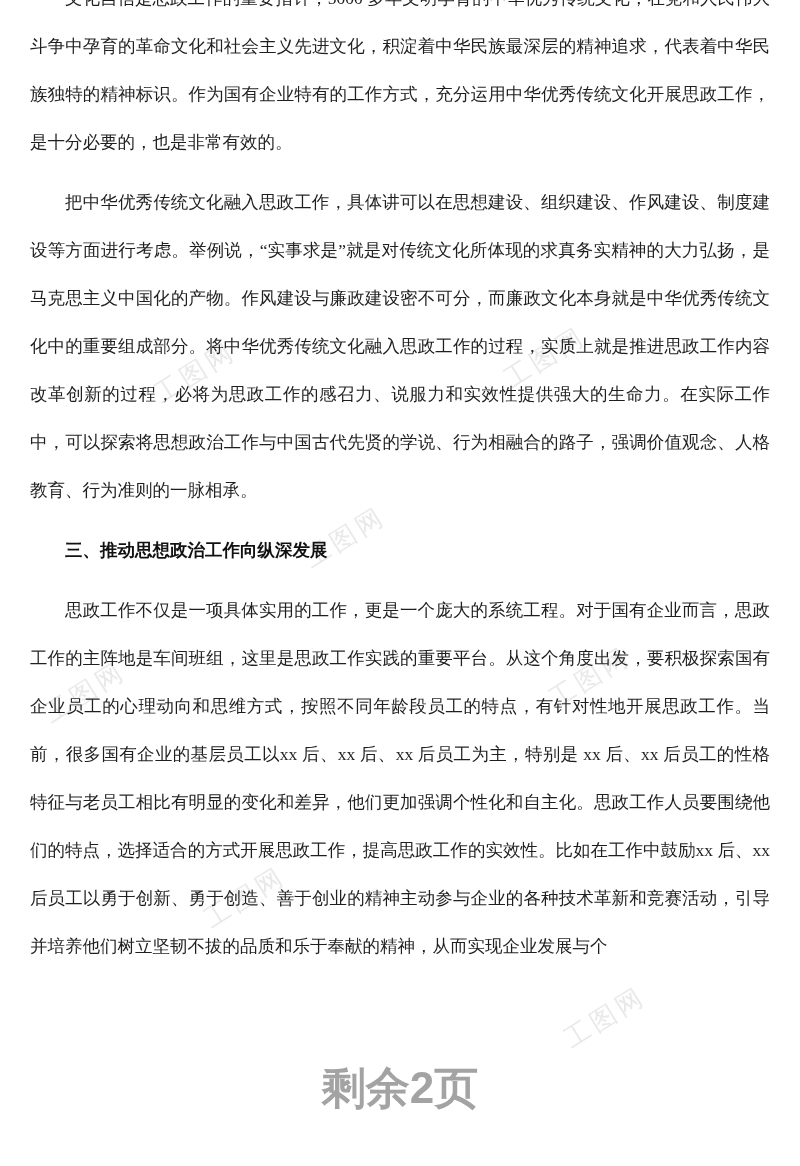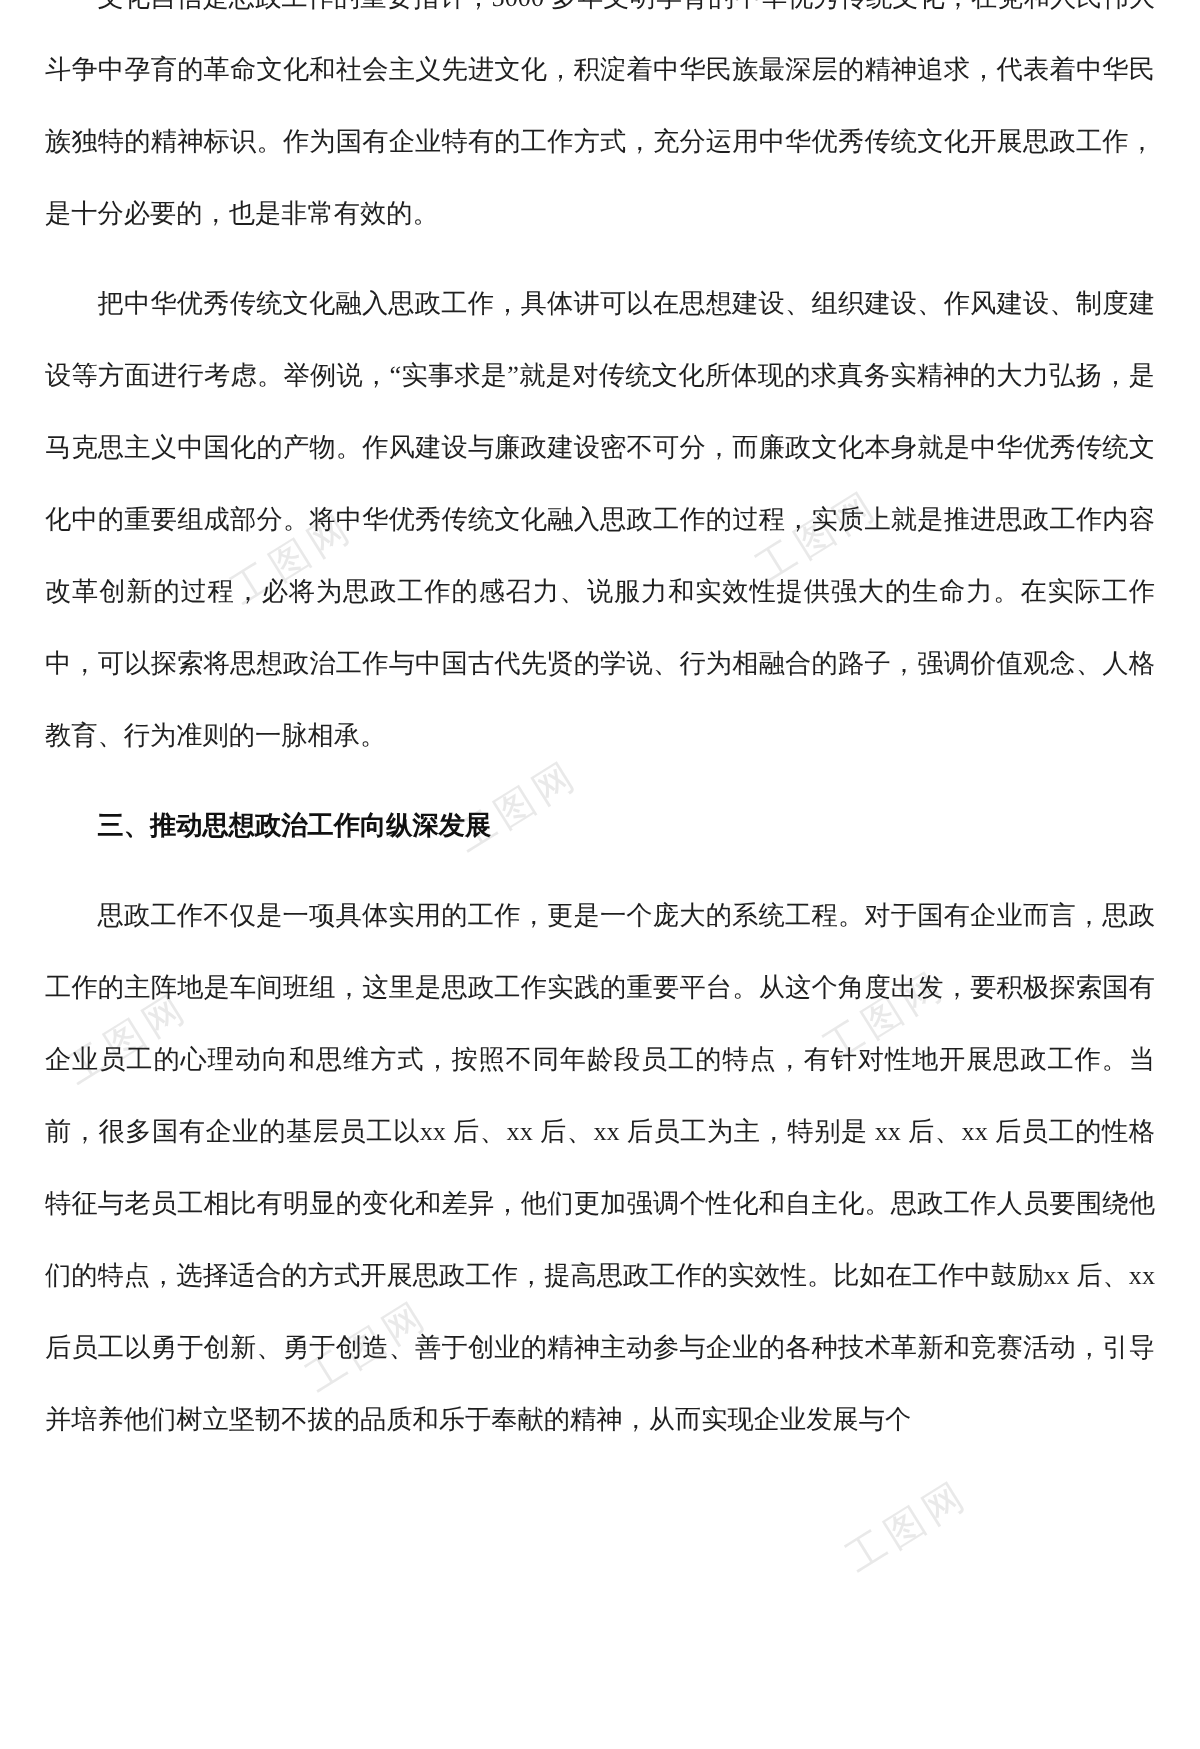--- a/index.html
+++ b/index.html
@@ -80,15 +80,16 @@
     <p>文化自信是思政工作的重要指针，5000 多年文明孕育的中华优秀传统文化，在党和人民伟大斗争中孕育的革命文化和社会主义先进文化，积淀着中华民族最深层的精神追求，代表着中华民族独特的精神标识。作为国有企业特有的工作方式，充分运用中华优秀传统文化开展思政工作，是十分必要的，也是非常有效的。</p>
 
     <p>把中华优秀传统文化融入思政工作，具体讲可以在思想建设、组织建设、作风建设、制度建设等方面进行考虑。举例说，“实事求是”就是对传统文化所体现的求真务实精神的大力弘扬，是马克思主义中国化的产物。作风建设与廉政建设密不可分，而廉政文化本身就是中华优秀传统文化中的重要组成部分。将中华优秀传统文化融入思政工作的过程，实质上就是推进思政工作内容改革创新的过程，必将为思政工作的感召力、说服力和实效性提供强大的生命力。在实际工作中，可以探索将思想政治工作与中国古代先贤的学说、行为相融合的路子，强调价值观念、人格教育、行为准则的一脉相承。</p>
 
     <h3>三、推动思想政治工作向纵深发展</h3>
 
     <p>思政工作不仅是一项具体实用的工作，更是一个庞大的系统工程。对于国有企业而言，思政工作的主阵地是车间班组，这里是思政工作实践的重要平台。从这个角度出发，要积极探索国有企业员工的心理动向和思维方式，按照不同年龄段员工的特点，有针对性地开展思政工作。当前，很多国有企业的基层员工以xx 后、xx 后、xx 后员工为主，特别是 xx 后、xx 后员工的性格特征与老员工相比有明显的变化和差异，他们更加强调个性化和自主化。思政工作人员要围绕他们的特点，选择适合的方式开展思政工作，提高思政工作的实效性。比如在工作中鼓励xx 后、xx 后员工以勇于创新、勇于创造、善于创业的精神主动参与企业的各种技术革新和竞赛活动，引导并培养他们树立坚韧不拔的品质和乐于奉献的精神，从而实现企业发展与个</p>
   </div>
 
   <div class="footer-banner">
+    <span>剩余2页</span>
   </div>
 
 </div>
 
 </body></html>

